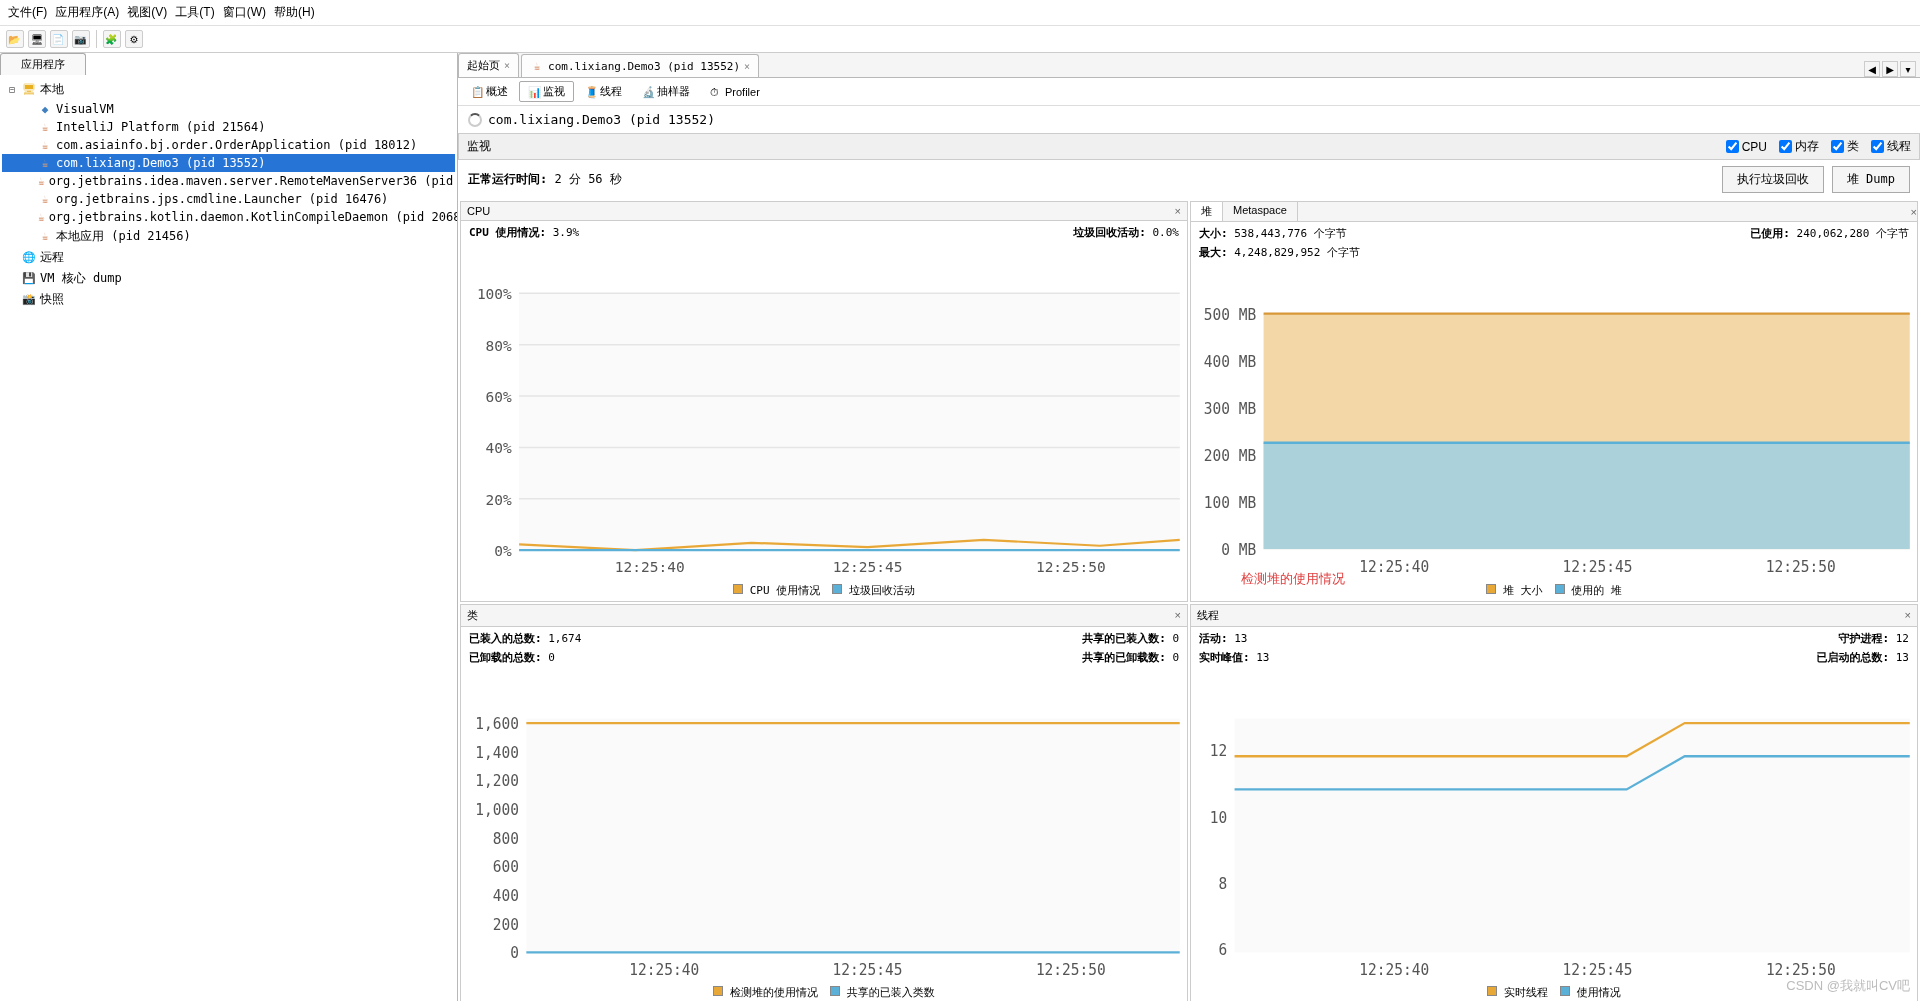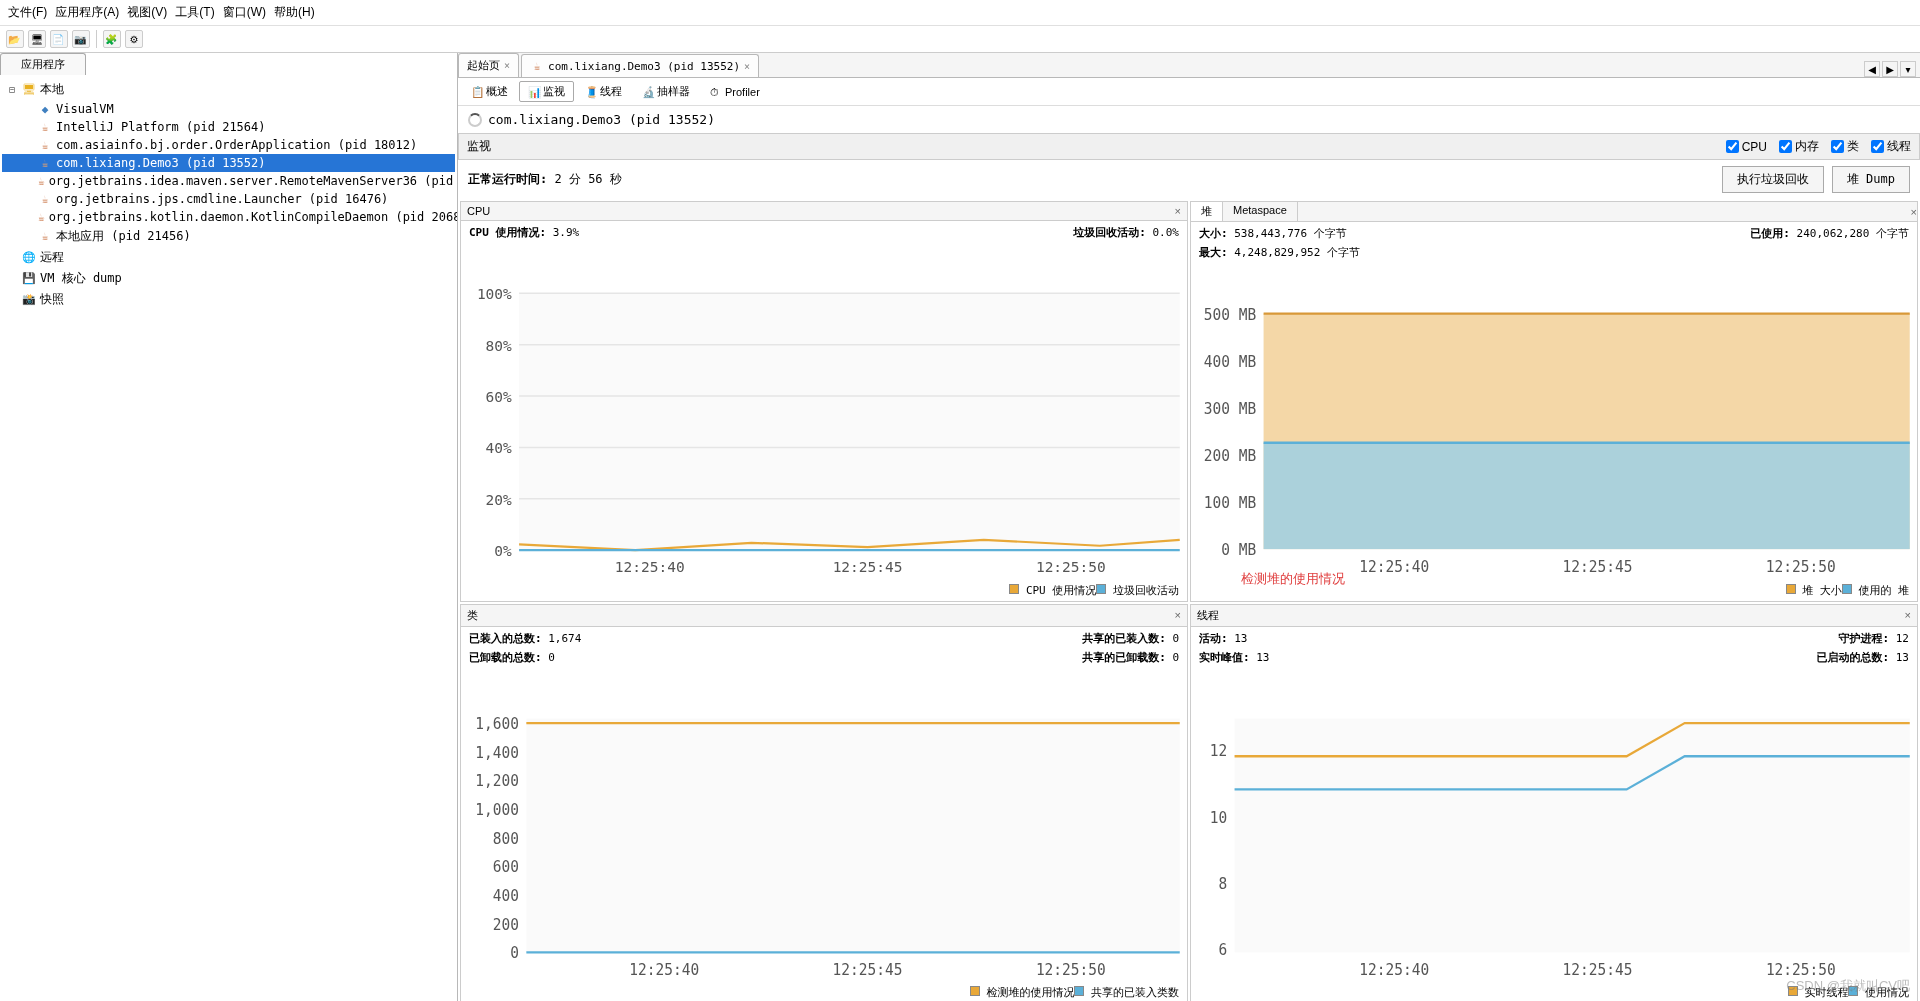--- a/index.html
+++ b/index.html
@@ -47,21 +47,21 @@
 .chart-panel { border: 1px solid #ccc; display: flex; flex-direction: column; overflow: hidden; position: relative; }
 .chart-title { padding: 3px 6px; background: #f5f5f5; border-bottom: 1px solid #ccc; display: flex; align-items: center; font-size: 11px; }
 .chart-title .close-x { margin-left: auto; cursor: pointer; color: #666; }
 .chart-tabs { display: flex; }
 .chart-tab { padding: 2px 10px; border-right: 1px solid #ccc; font-size: 11px; cursor: pointer; }
 .chart-tab.active { background: #fff; }
 .chart-stats { padding: 4px 8px; display: flex; font-family: "Consolas", monospace; font-size: 11px; }
 .chart-stats .right { margin-left: auto; }
 .chart-body { flex: 1; position: relative; margin-top: 42px; }
 .chart-annotation { position: absolute; color: #e04040; font-size: 13px; font-family: sans-serif; }
-.chart-legend { padding: 3px 8px; display: flex; justify-content: flex-end; gap: 0; font-size: 11px; font-family: "Consolas", monospace; }
+.chart-legend { padding: 3px 8px; display: flex; justify-content: center; gap: 12px; font-size: 11px; font-family: "Consolas", monospace; }
 .legend-box { width: 10px; height: 10px; display: inline-block; border: 1px solid #888; }
 .watermark { position: fixed; bottom: 6px; right: 10px; color: rgba(120,120,120,0.5); font-size: 13px; }
 svg { width: 100%; height: 100%; }
 .axis-text { font-size: 10px; fill: #555; font-family: "Consolas", monospace; }
 .grid-line { stroke: #e5e5e5; stroke-width: 1; }
 .plot-bg { fill: #fafafa; }
 </style>
 </head>
 <body>
 

